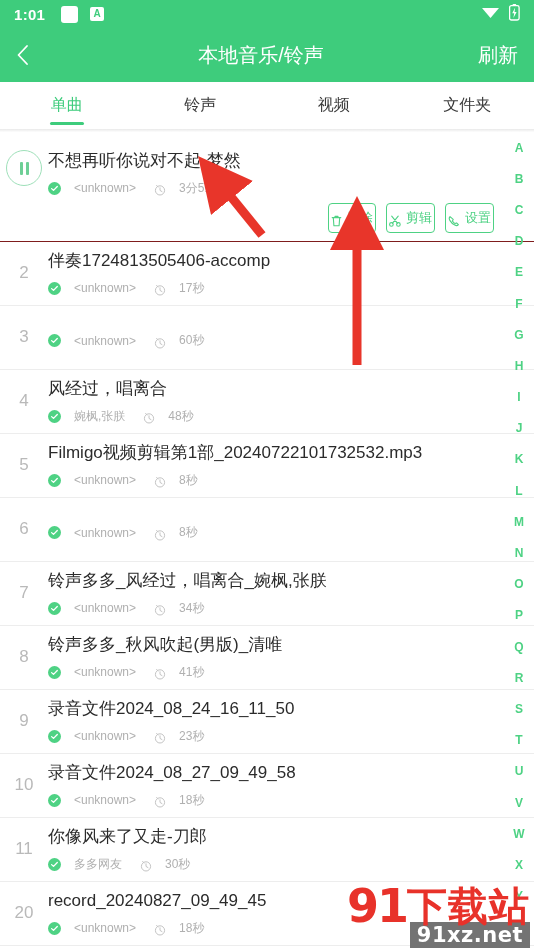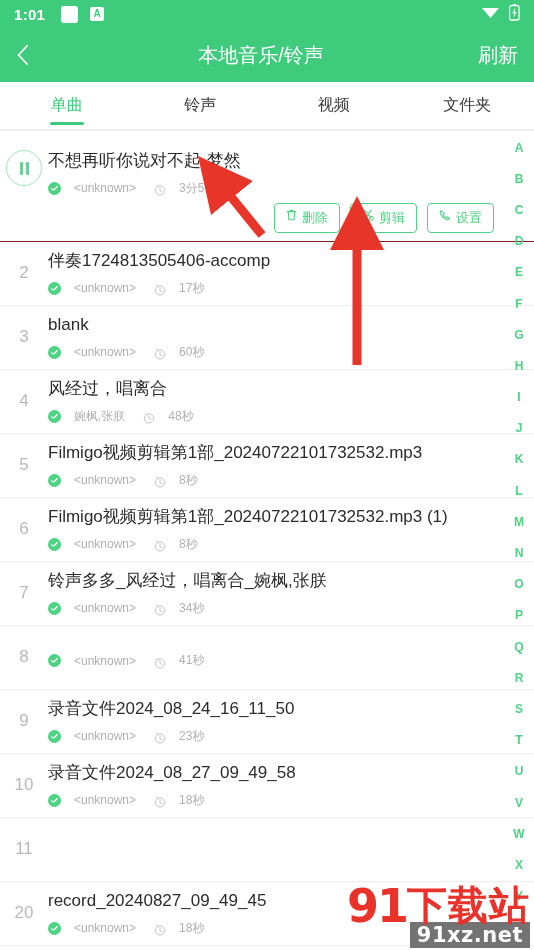--- a/index.html
+++ b/index.html
@@ -80,44 +80,44 @@
     display:flex; align-items:center; justify-content:center; flex:0 0 13px;
   }
   .check-ico svg { display:block; }
   .meta-artist { font-size:12px; color:#b0b0b0; }
   .clock-ico { width:12px; height:12px; flex:0 0 12px; margin-left:5px; }
   .meta-dur { font-size:12px; color:#b0b0b0; }
 
   
   .actions { display:flex; gap:10px; justify-content:flex-end; margin-top:6px; padding-right:6px; }
   .act-btn {
-    display:flex; align-items:flex-start; gap:5px;
+    display:flex; align-items:flex-end; gap:5px;
     border:1px solid #4ed284; border-radius:4px; background:#fff;
-    padding:5px 11px; color:#4ed284; font-size:13px; cursor:pointer; white-space:nowrap;
+    padding:5px 2px; color:#4ed284; font-size:13px; cursor:pointer; white-space:nowrap;
   }
   .act-btn svg { display:block; }
 
   
   .alpha-index {
     position:absolute; right:0; top:132px; width:30px;
     display:flex; flex-direction:column; align-items:center;
     z-index:5; pointer-events:auto;
   }
   .alpha-item {
     font-size:12px; color:#4ed284; line-height:1;
     height:31.2px; display:flex; align-items:center; justify-content:center;
     width:30px; cursor:pointer; font-weight:bold;
   }
 
   
   .anno { position:absolute; left:0; top:0; width:534px; height:950px; pointer-events:none; z-index:8; }
 
   
   .watermark { position:absolute; right:4px; bottom:2px; z-index:9; pointer-events:none; }
-  .wm-top { display:flex; align-items:flex-start; }
+  .wm-top { display:flex; align-items:center; }
   .wm-91 { font-size:46px; font-weight:bold; color:#e8322a; line-height:.85; letter-spacing:-2px; font-family:"DejaVu Sans",sans-serif; }
   .wm-cn { font-size:40px; font-weight:bold; color:#e8322a; line-height:.9; letter-spacing:1px; }
   .wm-bot {
     background:#737373; color:#fff; font-size:21px; font-weight:bold;
     padding:1px 7px; text-align:center; letter-spacing:.5px; margin-top:-4px;
     font-family:"DejaVu Sans",sans-serif; width:fit-content; margin-left:auto;
   }
 </style>
 </head>
 <body>
@@ -241,21 +241,20 @@
                 <path d="M2.6 1.6 L4.2 2.8" stroke="#c4c4c4" stroke-width="1" stroke-linecap="round"></path>
               </svg></span>
           <span class="meta-dur">17秒</span>
         </div>
       </div>
     </div>
 
     <div class="row">
       <div class="row-num">3</div>
       <div class="row-body">
-        <div class="row-title">blank</div>
         <div class="row-meta">
           <span class="check-ico">
               <svg width="9" height="9" viewBox="0 0 9 9">
                 <path d="M1.6 4.6 L3.5 6.4 L7.3 2.5" fill="none" stroke="#fff" stroke-width="1.3" stroke-linecap="round" stroke-linejoin="round"></path>
               </svg>
             </span>
           <span class="meta-artist">&lt;unknown&gt;</span>
           <span class="clock-ico"><svg width="12" height="12" viewBox="0 0 12 12">
                 <circle cx="6" cy="6.4" r="4.6" fill="none" stroke="#c4c4c4" stroke-width="1"></circle>
                 <path d="M6 3.8 L6 6.4 L8 7.6" fill="none" stroke="#c4c4c4" stroke-width="1" stroke-linecap="round"></path>
@@ -304,21 +303,20 @@
                 <path d="M2.6 1.6 L4.2 2.8" stroke="#c4c4c4" stroke-width="1" stroke-linecap="round"></path>
               </svg></span>
           <span class="meta-dur">8秒</span>
         </div>
       </div>
     </div>
 
     <div class="row">
       <div class="row-num">6</div>
       <div class="row-body">
-        <div class="row-title">Filmigo视频剪辑第1部_20240722101732532.mp3 (1)</div>
         <div class="row-meta">
           <span class="check-ico">
               <svg width="9" height="9" viewBox="0 0 9 9">
                 <path d="M1.6 4.6 L3.5 6.4 L7.3 2.5" fill="none" stroke="#fff" stroke-width="1.3" stroke-linecap="round" stroke-linejoin="round"></path>
               </svg>
             </span>
           <span class="meta-artist">&lt;unknown&gt;</span>
           <span class="clock-ico"><svg width="12" height="12" viewBox="0 0 12 12">
                 <circle cx="6" cy="6.4" r="4.6" fill="none" stroke="#c4c4c4" stroke-width="1"></circle>
                 <path d="M6 3.8 L6 6.4 L8 7.6" fill="none" stroke="#c4c4c4" stroke-width="1" stroke-linecap="round"></path>
@@ -346,20 +344,21 @@
                 <path d="M2.6 1.6 L4.2 2.8" stroke="#c4c4c4" stroke-width="1" stroke-linecap="round"></path>
               </svg></span>
           <span class="meta-dur">34秒</span>
         </div>
       </div>
     </div>
 
     <div class="row">
       <div class="row-num">8</div>
       <div class="row-body">
+        <div class="row-title">铃声多多_秋风吹起(男版)_清唯</div>
         <div class="row-meta">
           <span class="check-ico">
               <svg width="9" height="9" viewBox="0 0 9 9">
                 <path d="M1.6 4.6 L3.5 6.4 L7.3 2.5" fill="none" stroke="#fff" stroke-width="1.3" stroke-linecap="round" stroke-linejoin="round"></path>
               </svg>
             </span>
           <span class="meta-artist">&lt;unknown&gt;</span>
           <span class="clock-ico"><svg width="12" height="12" viewBox="0 0 12 12">
                 <circle cx="6" cy="6.4" r="4.6" fill="none" stroke="#c4c4c4" stroke-width="1"></circle>
                 <path d="M6 3.8 L6 6.4 L8 7.6" fill="none" stroke="#c4c4c4" stroke-width="1" stroke-linecap="round"></path>
@@ -407,20 +406,37 @@
                 <path d="M6 3.8 L6 6.4 L8 7.6" fill="none" stroke="#c4c4c4" stroke-width="1" stroke-linecap="round"></path>
                 <path d="M2.6 1.6 L4.2 2.8" stroke="#c4c4c4" stroke-width="1" stroke-linecap="round"></path>
               </svg></span>
           <span class="meta-dur">18秒</span>
         </div>
       </div>
     </div>
 
     <div class="row">
       <div class="row-num">11</div>
+      <div class="row-body">
+        <div class="row-title">你像风来了又走-刀郎</div>
+        <div class="row-meta">
+          <span class="check-ico">
+              <svg width="9" height="9" viewBox="0 0 9 9">
+                <path d="M1.6 4.6 L3.5 6.4 L7.3 2.5" fill="none" stroke="#fff" stroke-width="1.3" stroke-linecap="round" stroke-linejoin="round"></path>
+              </svg>
+            </span>
+          <span class="meta-artist">多多网友</span>
+          <span class="clock-ico"><svg width="12" height="12" viewBox="0 0 12 12">
+                <circle cx="6" cy="6.4" r="4.6" fill="none" stroke="#c4c4c4" stroke-width="1"></circle>
+                <path d="M6 3.8 L6 6.4 L8 7.6" fill="none" stroke="#c4c4c4" stroke-width="1" stroke-linecap="round"></path>
+                <path d="M2.6 1.6 L4.2 2.8" stroke="#c4c4c4" stroke-width="1" stroke-linecap="round"></path>
+              </svg></span>
+          <span class="meta-dur">30秒</span>
+        </div>
+      </div>
     </div>
 
     <div class="row">
       <div class="row-num">20</div>
       <div class="row-body">
         <div class="row-title">record_20240827_09_49_45</div>
         <div class="row-meta">
           <span class="check-ico">
               <svg width="9" height="9" viewBox="0 0 9 9">
                 <path d="M1.6 4.6 L3.5 6.4 L7.3 2.5" fill="none" stroke="#fff" stroke-width="1.3" stroke-linecap="round" stroke-linejoin="round"></path>

